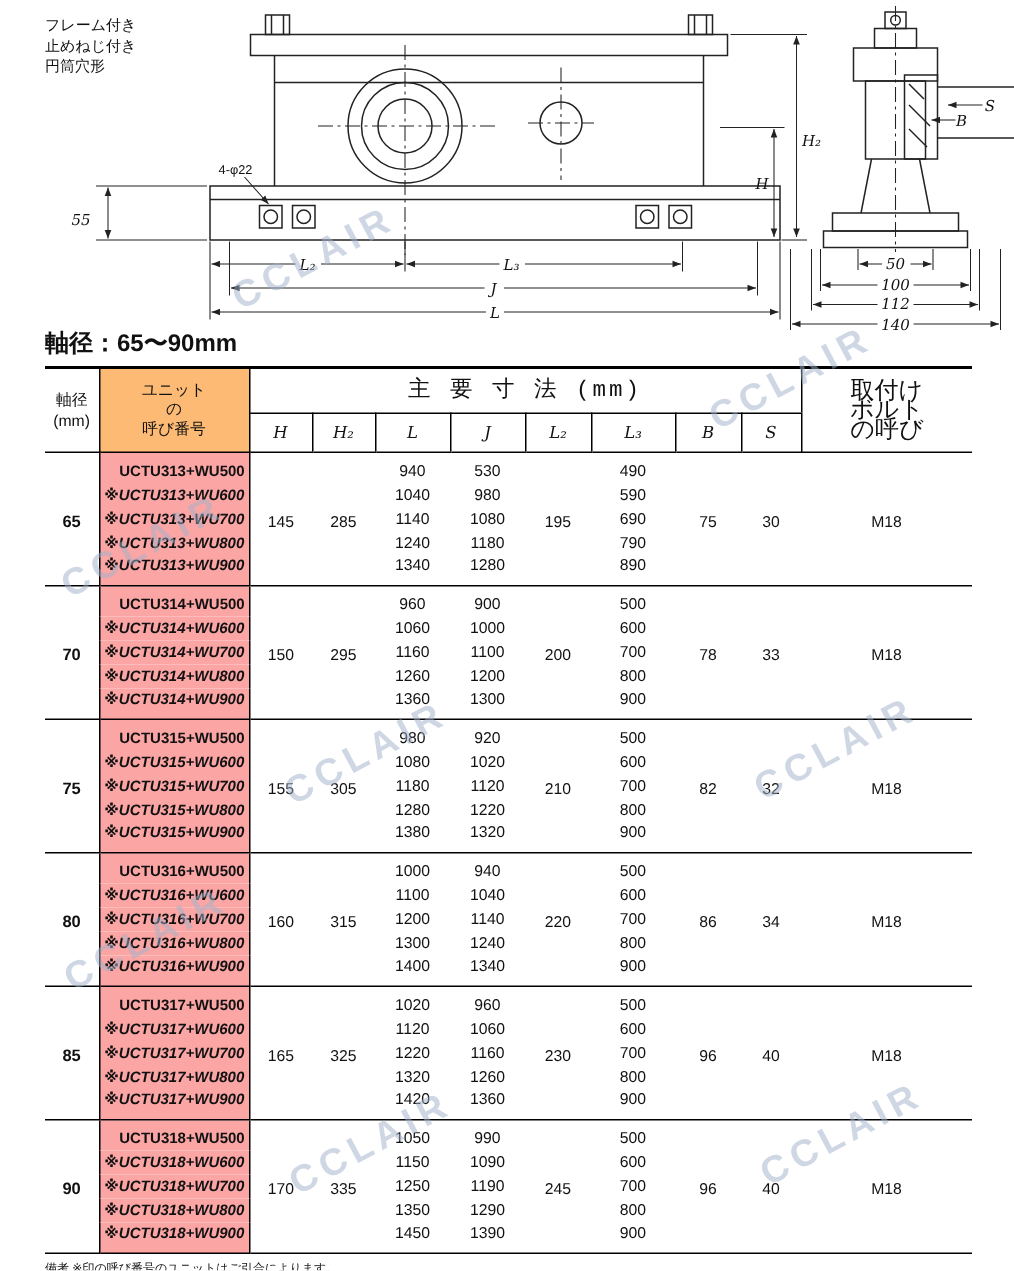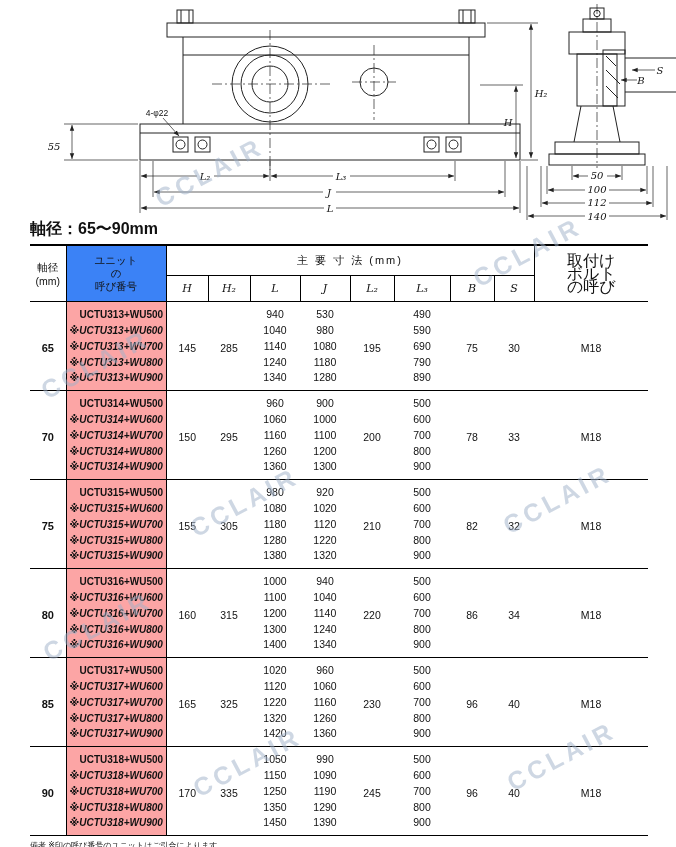--- a/index.html
+++ b/index.html
@@ -26,22 +26,22 @@
     position:absolute; left:30px; top:245px; width:618px; z-index:3;
     border-collapse:collapse; font-size:10.5px;
     border-top:1.5px solid #000; border-bottom:1.5px solid #000;
     table-layout:fixed;
   }
   .spec-table th, .spec-table td {
     font-weight:normal; vertical-align:middle; text-align:center; line-height:15px;
   }
   .spec-table thead th { border-bottom:1px solid #000; }
   th.h-shaft { border-right:1px solid #000; font-size:10.5px; line-height:14px; }
-  th.h-unit  { background:#3b82f6; border-right:1px solid #000; font-size:10.5px; line-height:13px; }
-  th.h-dims  { font-size:11px; height:30px; letter-spacing:2px; }
+  th.h-unit  { background:#fdba74; border-right:1px solid #000; font-size:10.5px; line-height:13px; }
+  th.h-dims  { font-size:15px; height:30px; letter-spacing:2px;font-family:Liberation Mono, monospace; }
   th.h-bolt  { border-left:1px solid #000; font-size:16px; line-height:13px; }
   tr.subhead th {
     height:26px; font-family:"DejaVu Serif","Liberation Serif",serif;
     font-style:italic; font-size:11px;
   }
   tr.subhead th:not(:first-child) { border-left:1px solid #000; }
   .spec-table tbody td { height:16px; padding:0 3px; }
   td.c-shaft { border-right:1px solid #000; font-weight:bold; font-size:11px; }
   td.c-model {
     background:#fca5a5; border-right:1px solid #000; text-align:left;
@@ -191,20 +191,25 @@
       <text x="660" y="74">S</text>
       <text x="597" y="179">50</text>
       <text x="597" y="193">100</text>
       <text x="597" y="206">112</text>
       <text x="597" y="220">140</text>
       <text x="157" y="116" font-size="8.5" font-style="normal" font-family="Liberation Sans, DejaVu Sans, sans-serif">4-φ22</text>
     </g>
   </svg>
 
   <div class="title-block">
+    <div class="subtitle">
+      <div>フレーム付き</div>
+      <div>止めねじ付き</div>
+      <div>円筒穴形</div>
+    </div>
   </div>
 
   <div class="range-head">軸径：65〜90mm</div>
 
   <table class="spec-table">
     <colgroup>
       <col style="width:36px">
         <col style="width:100px">
         <col style="width:42px">
         <col style="width:42px">

